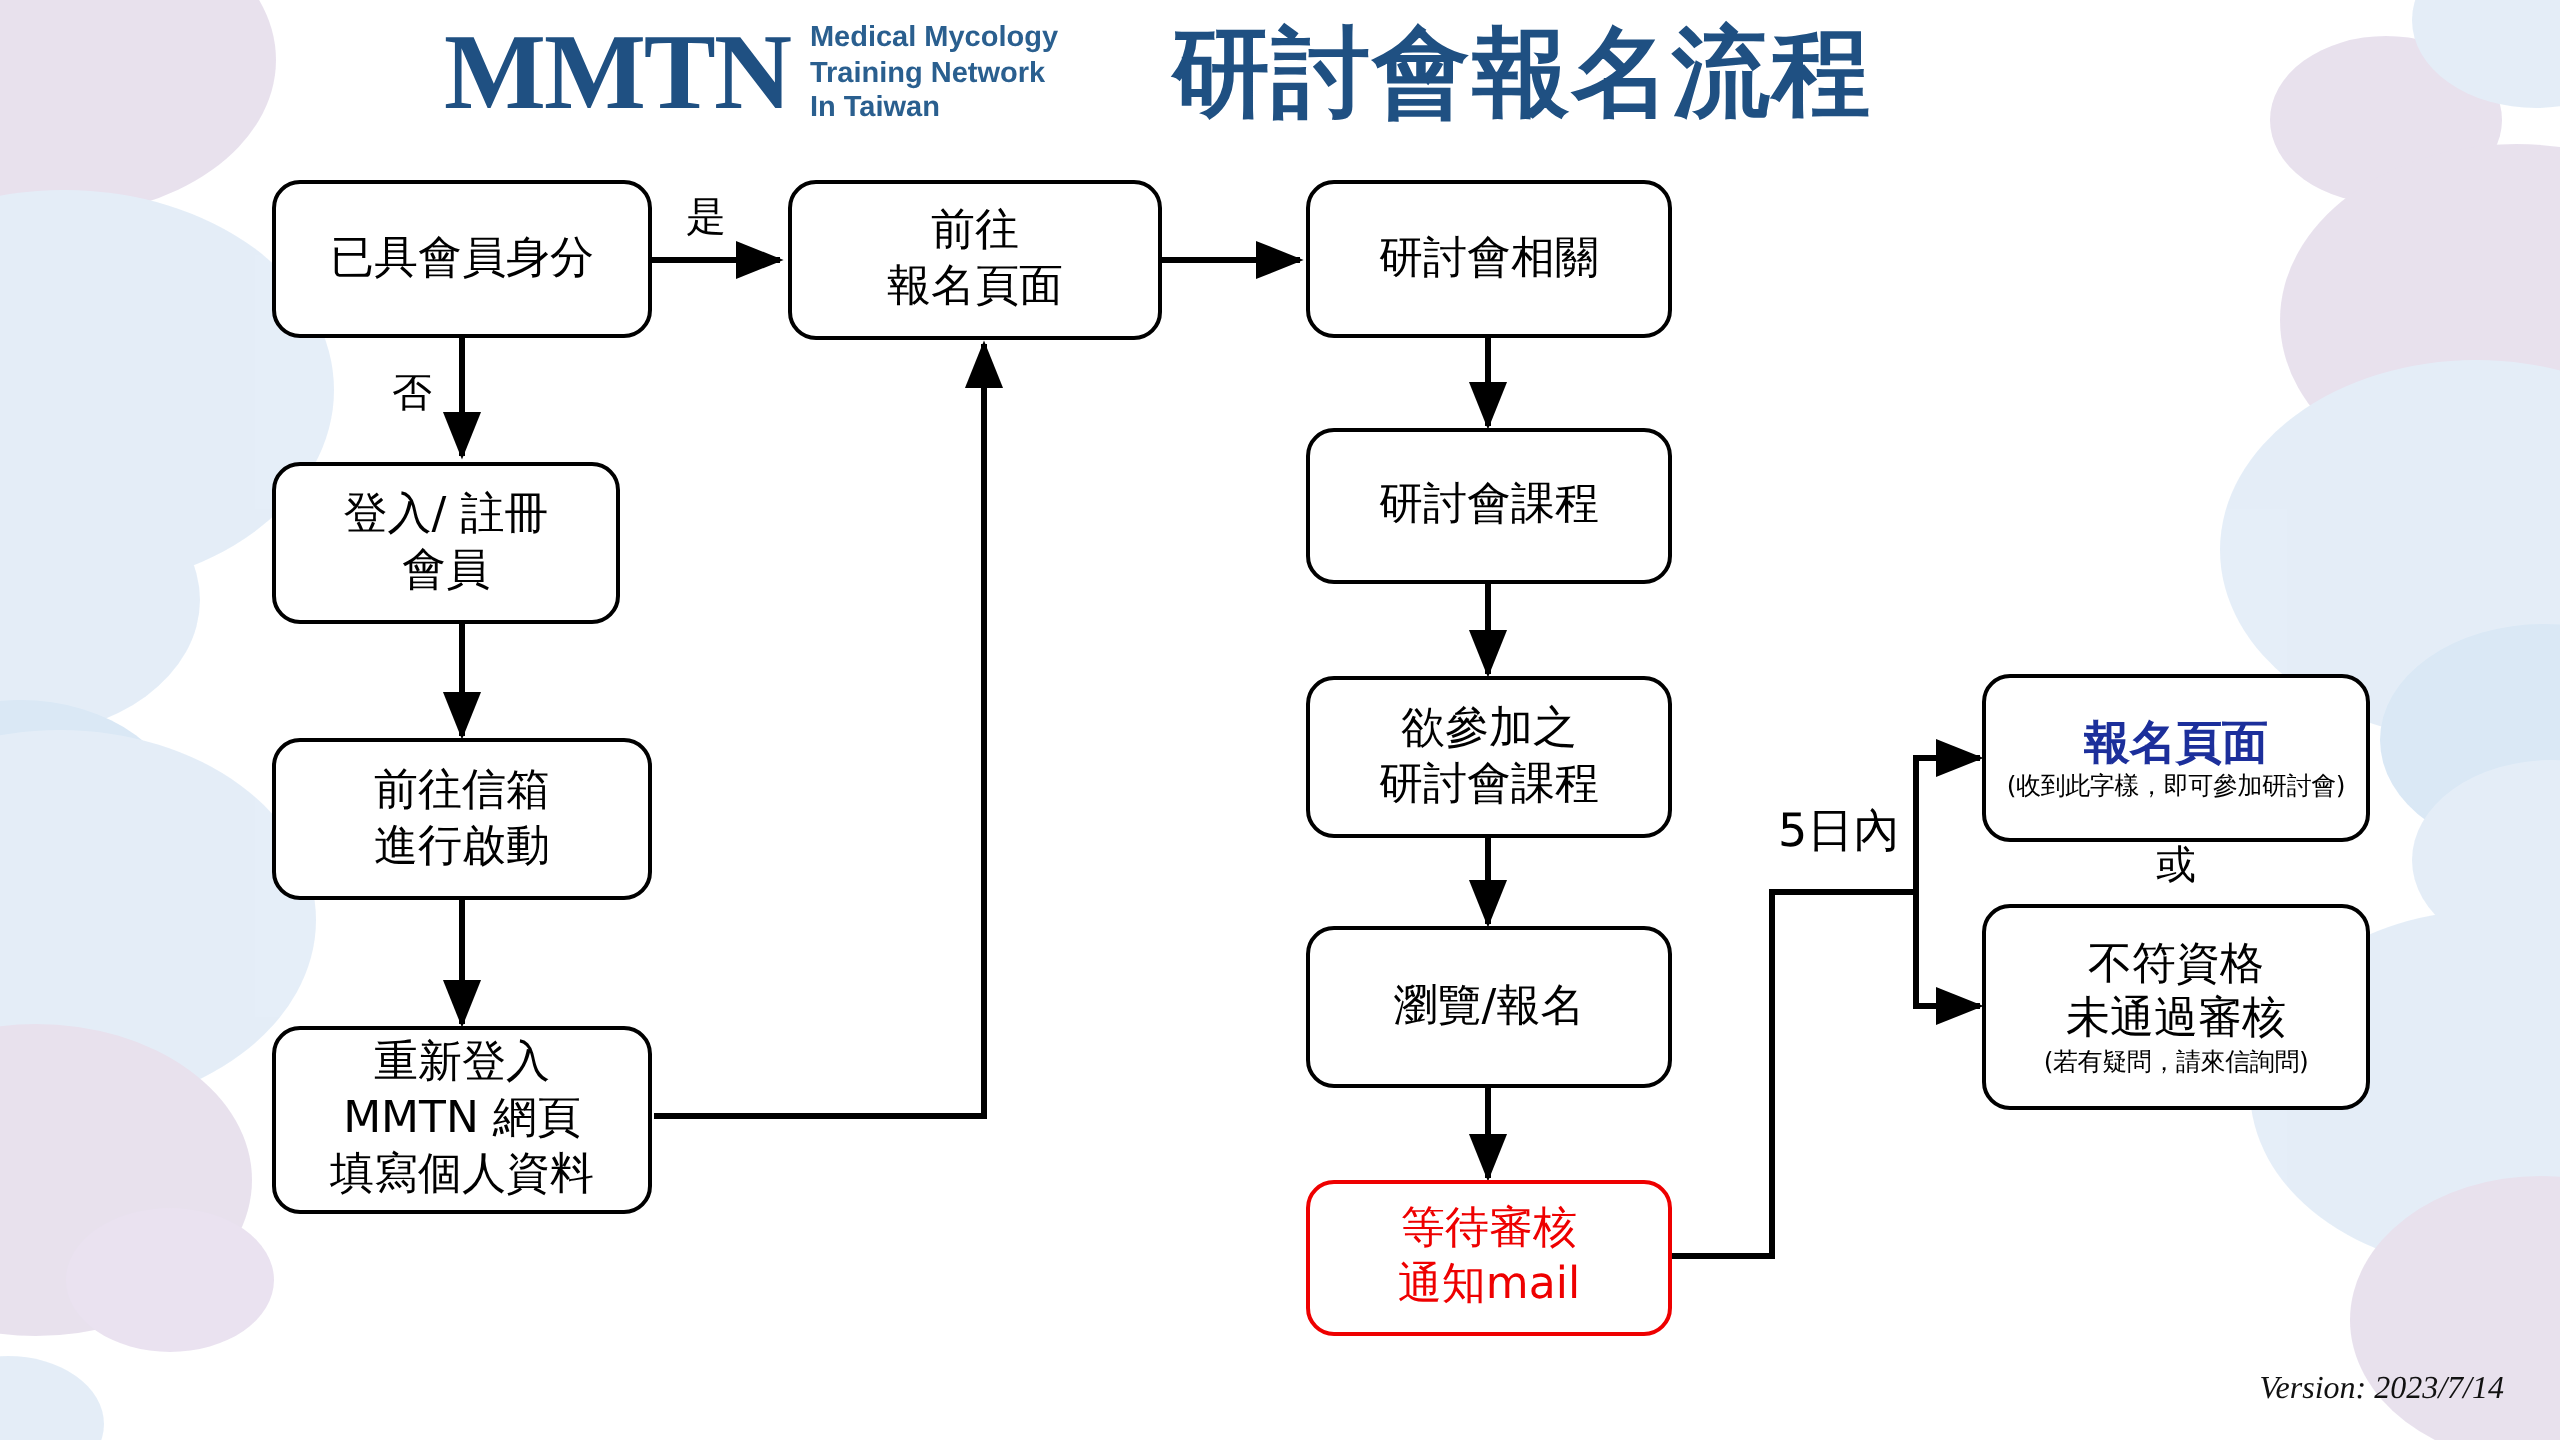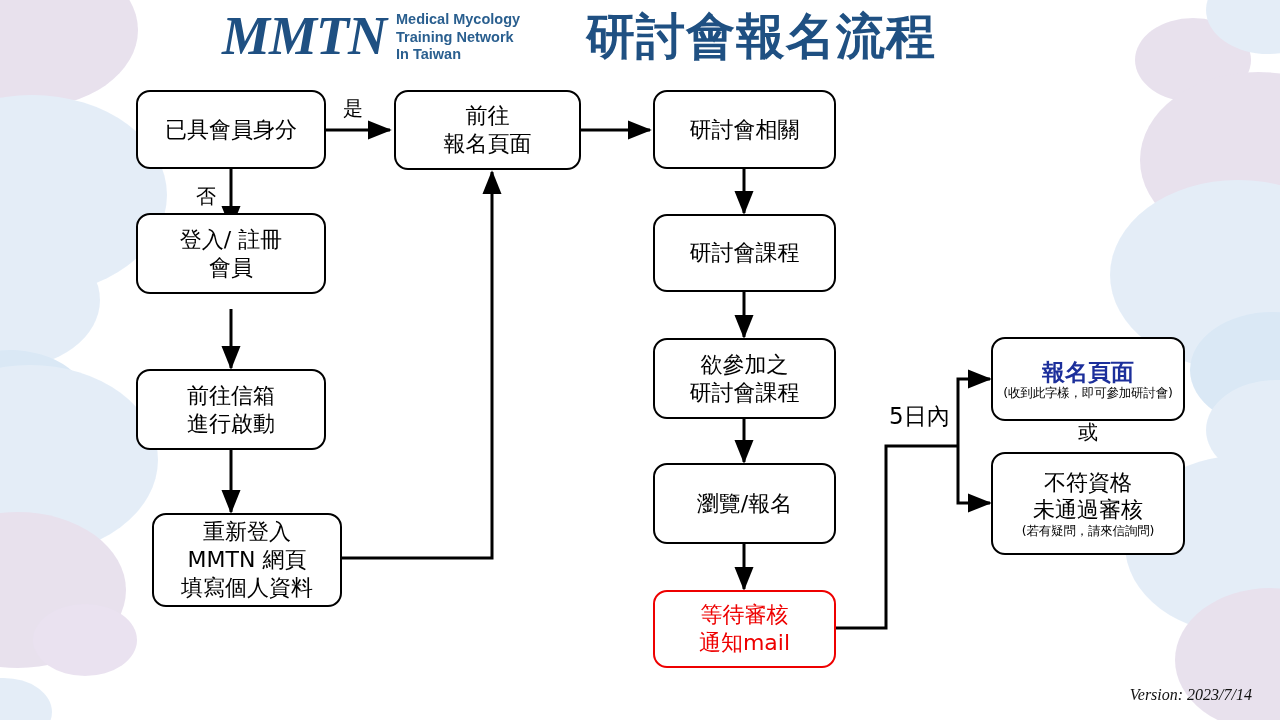--- a/index.html
+++ b/index.html
@@ -13,21 +13,20 @@
 
   
   #bg{position:absolute;left:0;top:0;width:1280px;height:720px;z-index:0;pointer-events:none;}
 
   
   .logo-wrap{position:absolute;left:222px;top:8px;display:flex;align-items:center;z-index:3;}
   .logo-mark{
     font-family:"Liberation Serif","DejaVu Serif",serif;
     font-weight:bold;font-size:54px;line-height:54px;color:#1f5082;
     letter-spacing:-1px;
-    font-style:italic;
   }
   .logo-sub{
     margin-left:10px;margin-top:3px;
     font-family:"Liberation Sans","DejaVu Sans",sans-serif;
     font-size:14.5px;line-height:17.5px;color:#2a5f8f;font-weight:600;
     white-space:nowrap;
   }
   .page-title{
     position:absolute;left:586px;top:6px;z-index:3;
     font-family:"DejaVu Sans","Liberation Sans",sans-serif;
@@ -133,31 +132,31 @@
       <path d="M836,628 L886,628 L886,446 L958,446"></path>
       <path d="M958,446 L958,379 L990,379" marker-end="url(#ah)"></path>
       <path d="M958,446 L958,503 L990,503" marker-end="url(#ah)"></path>
     </g>
   </svg>
 
   <div class="node" style="left:136px;top:90px;width:190px;height:79px;">
     <span>已具會員身分</span>
   </div>
 
-  <div class="node" style="left:136px;top:213px;width:190px;height:81px;align-items:center;">
+  <div class="node" style="left:136px;top:231px;width:174px;height:81px;align-items:center;">
     <span>登入/ 註冊
 會員</span>
   </div>
 
   <div class="node" style="left:136px;top:369px;width:190px;height:81px;">
     <span>前往信箱
 進行啟動</span>
   </div>
 
-  <div class="node" style="left:152px;top:513px;width:190px;height:94px;">
+  <div class="node" style="left:136px;top:513px;width:190px;height:94px;">
     <span>重新登入
 MMTN 網頁
 填寫個人資料</span>
   </div>
 
   <div class="node" style="left:394px;top:90px;width:187px;height:80px;">
     <span>前往
 報名頁面</span>
   </div>
 

